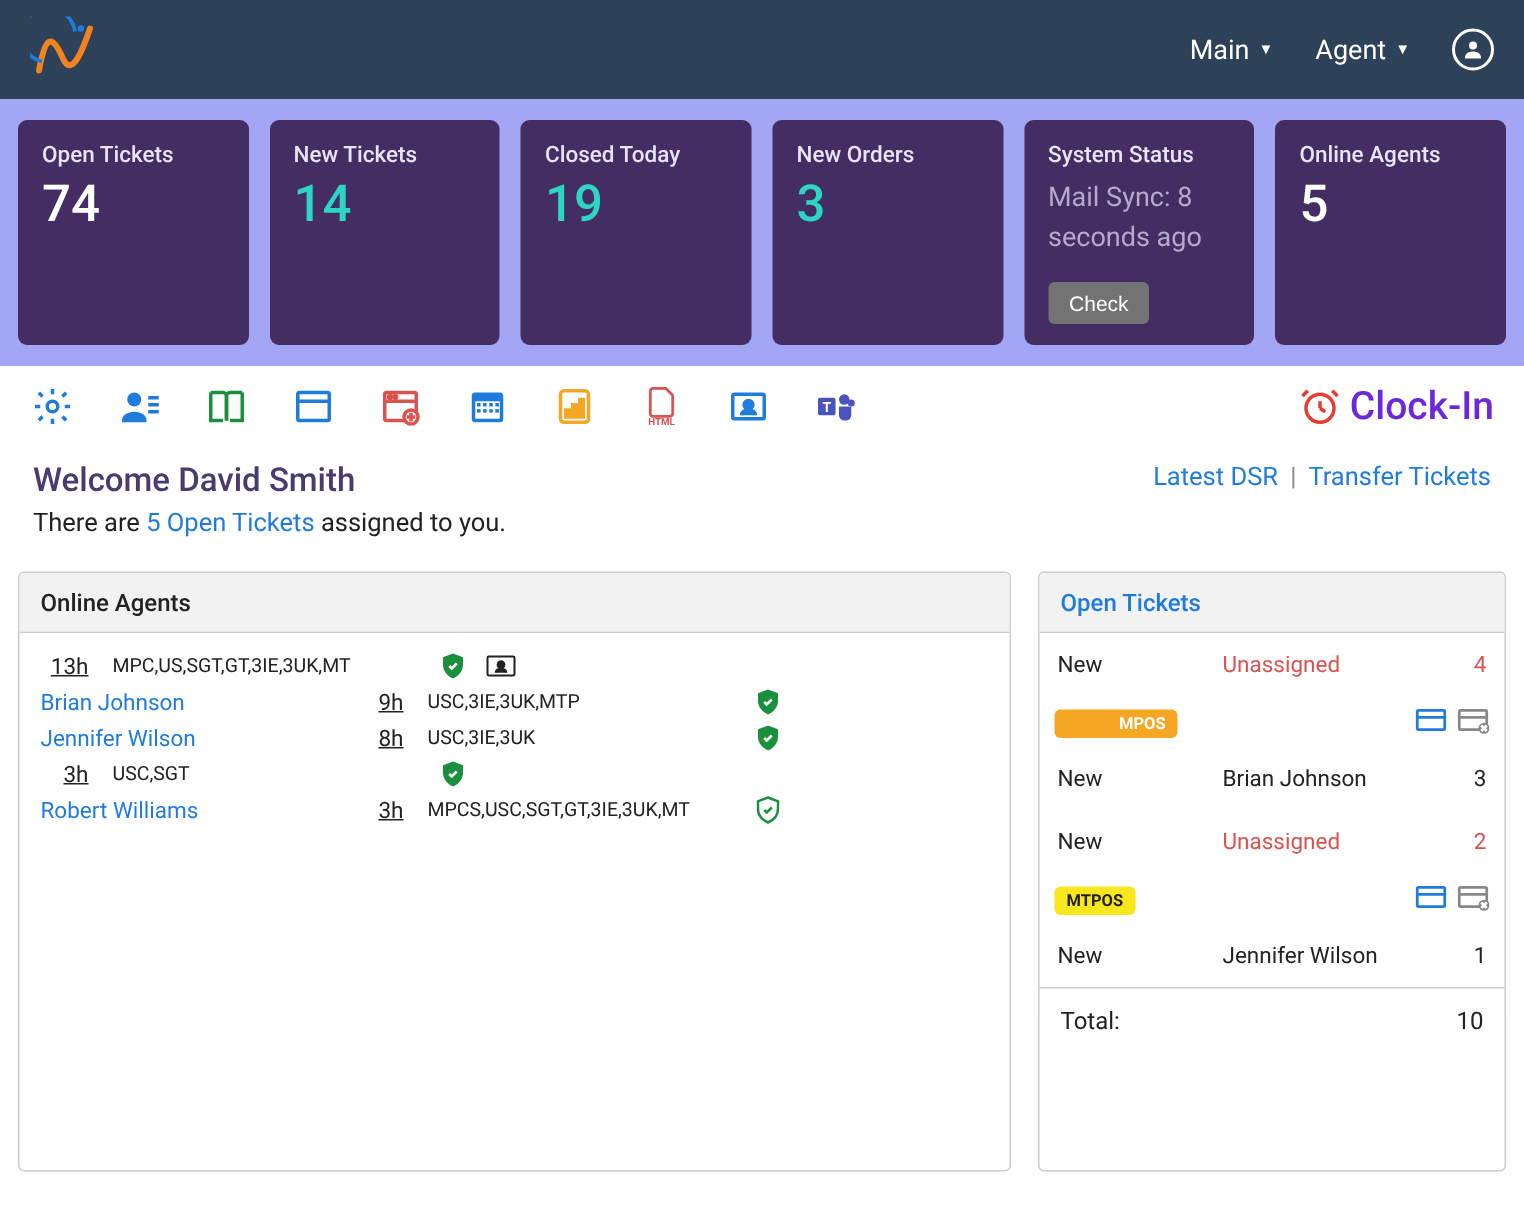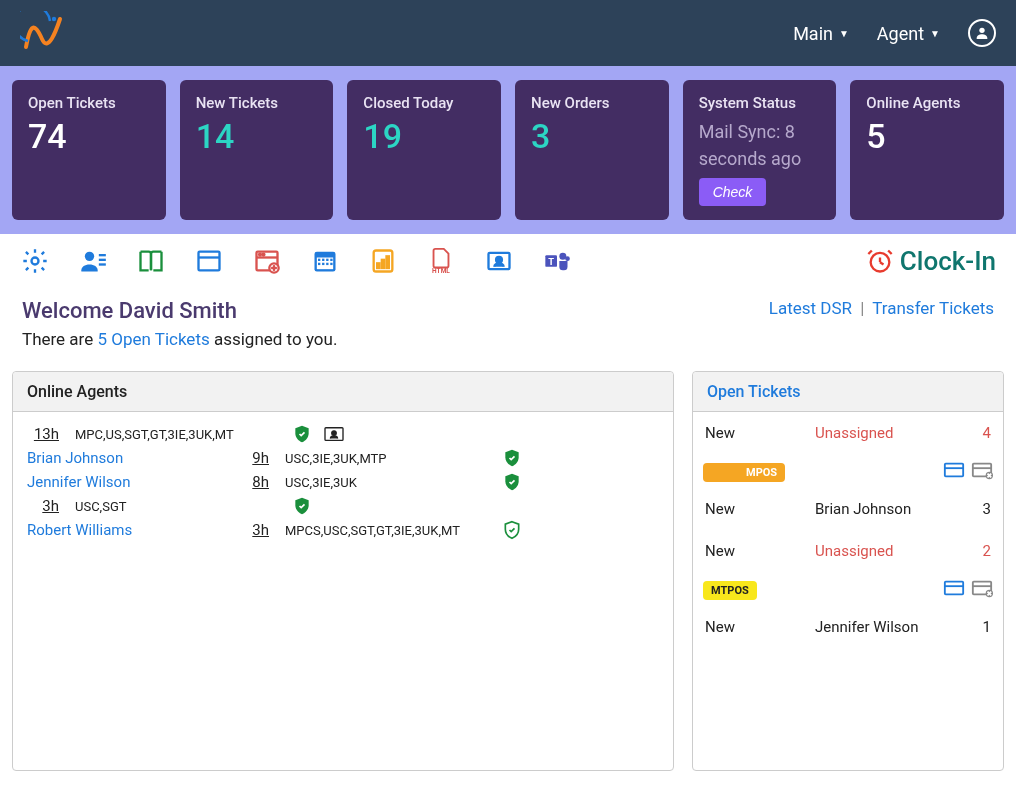--- a/index.html
+++ b/index.html
@@ -70,48 +70,47 @@
     font-weight: 500;
   }
   .stat-card .value.teal { color: #2cd5c4; }
   .stat-card .sub {
     color: #b6a9cc;
     font-size: 18px;
     margin-top: 2px;
     line-height: 1.5;
   }
   .check-btn {
-    background: #8b5cf6;
+    background: #737373;
     color: #fff;
     border: none;
     border-radius: 4px;
     padding: 6px 14px;
     font-size: 14px;
-    margin-top: 6px;
+    margin-top: 16px;
     cursor: pointer;
     align-self: flex-start;
-    font-style: italic;
   }
 
   
   .toolbar {
     display: flex;
     align-items: center;
     padding: 12px 20px 8px;
     gap: 28px;
   }
   .tb-icon {
     width: 30px; height: 30px;
     cursor: pointer;
     display: flex; align-items: center; justify-content: center;
   }
   .tb-icon svg { width: 28px; height: 28px; }
   .tb-spacer { flex: 1; }
   .clock-in {
-    color: #0f766e;
+    color: #6d28d9;
     font-size: 26px;
     font-weight: 500;
     display: flex; align-items: center;
     cursor: pointer;
   }
   .clock-in svg { width: 28px; height: 28px; margin-right: 6px; }
 
   
   .welcome-wrap {
     display: flex;
@@ -528,15 +527,19 @@
                 </svg></span>
             </span>
           </div>
           <div class="ot-row pink-bg">
             <div class="status">New</div>
             <div class="assignee ">Jennifer Wilson</div>
             <div class="count ">1</div>
           </div>
         </div>
       </div>
+    <div class="ot-total">
+      <div class="label">Total:</div>
+      <div>10</div>
+    </div>
   </div>
 
 </div>
 
 </body></html>

